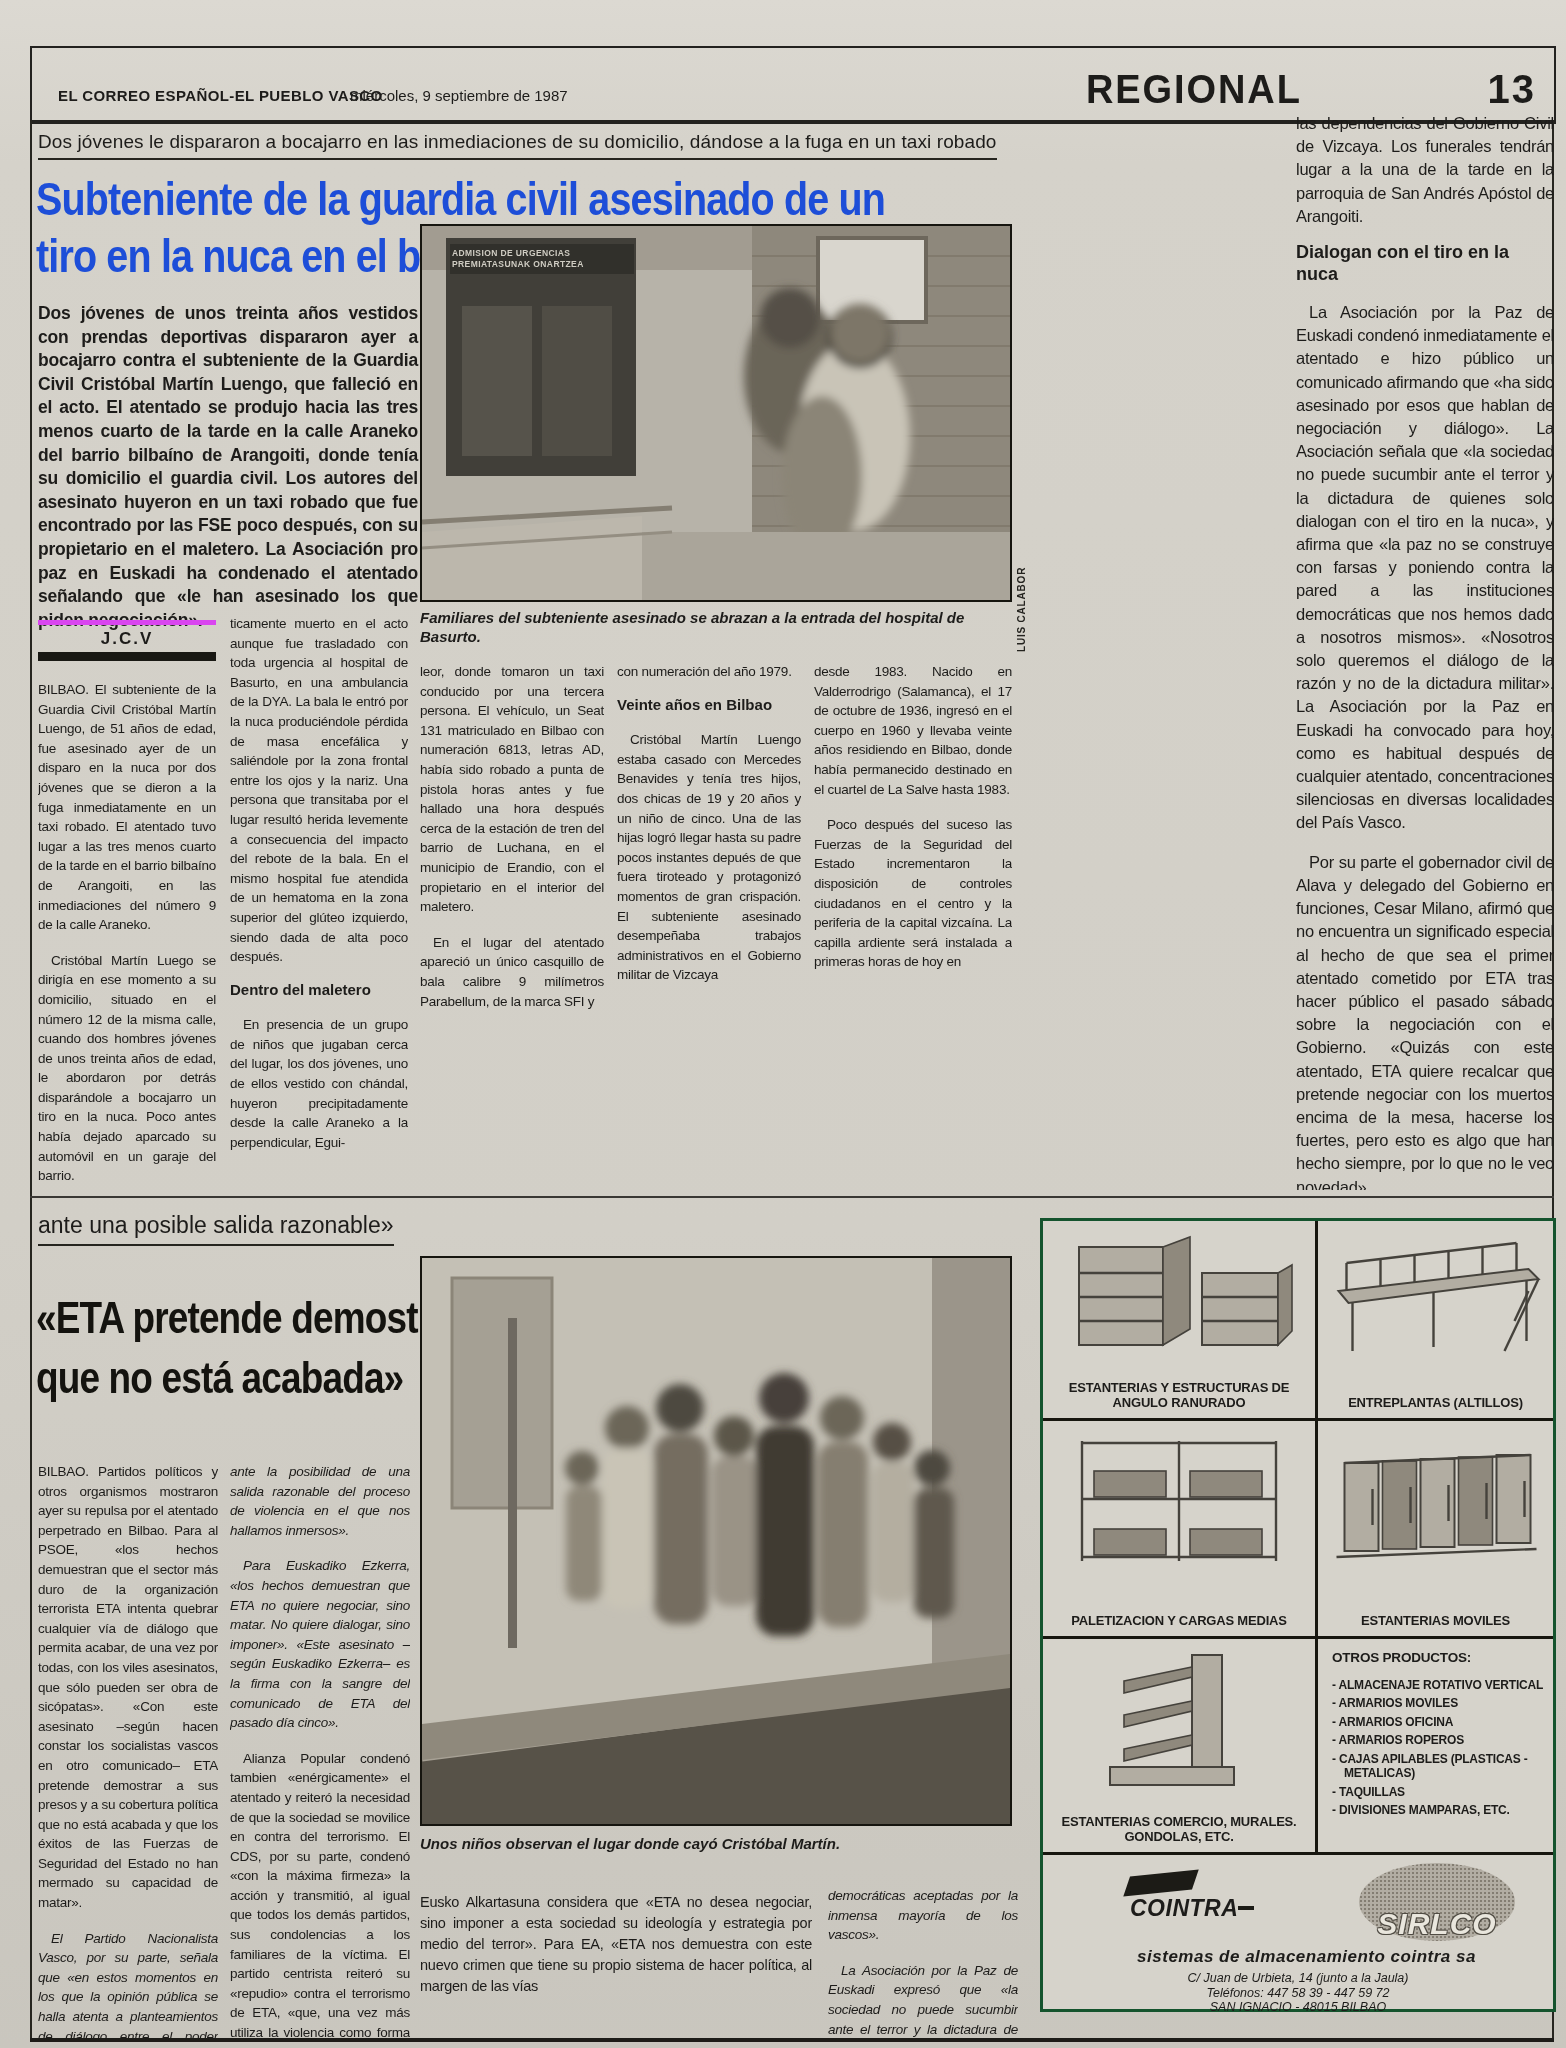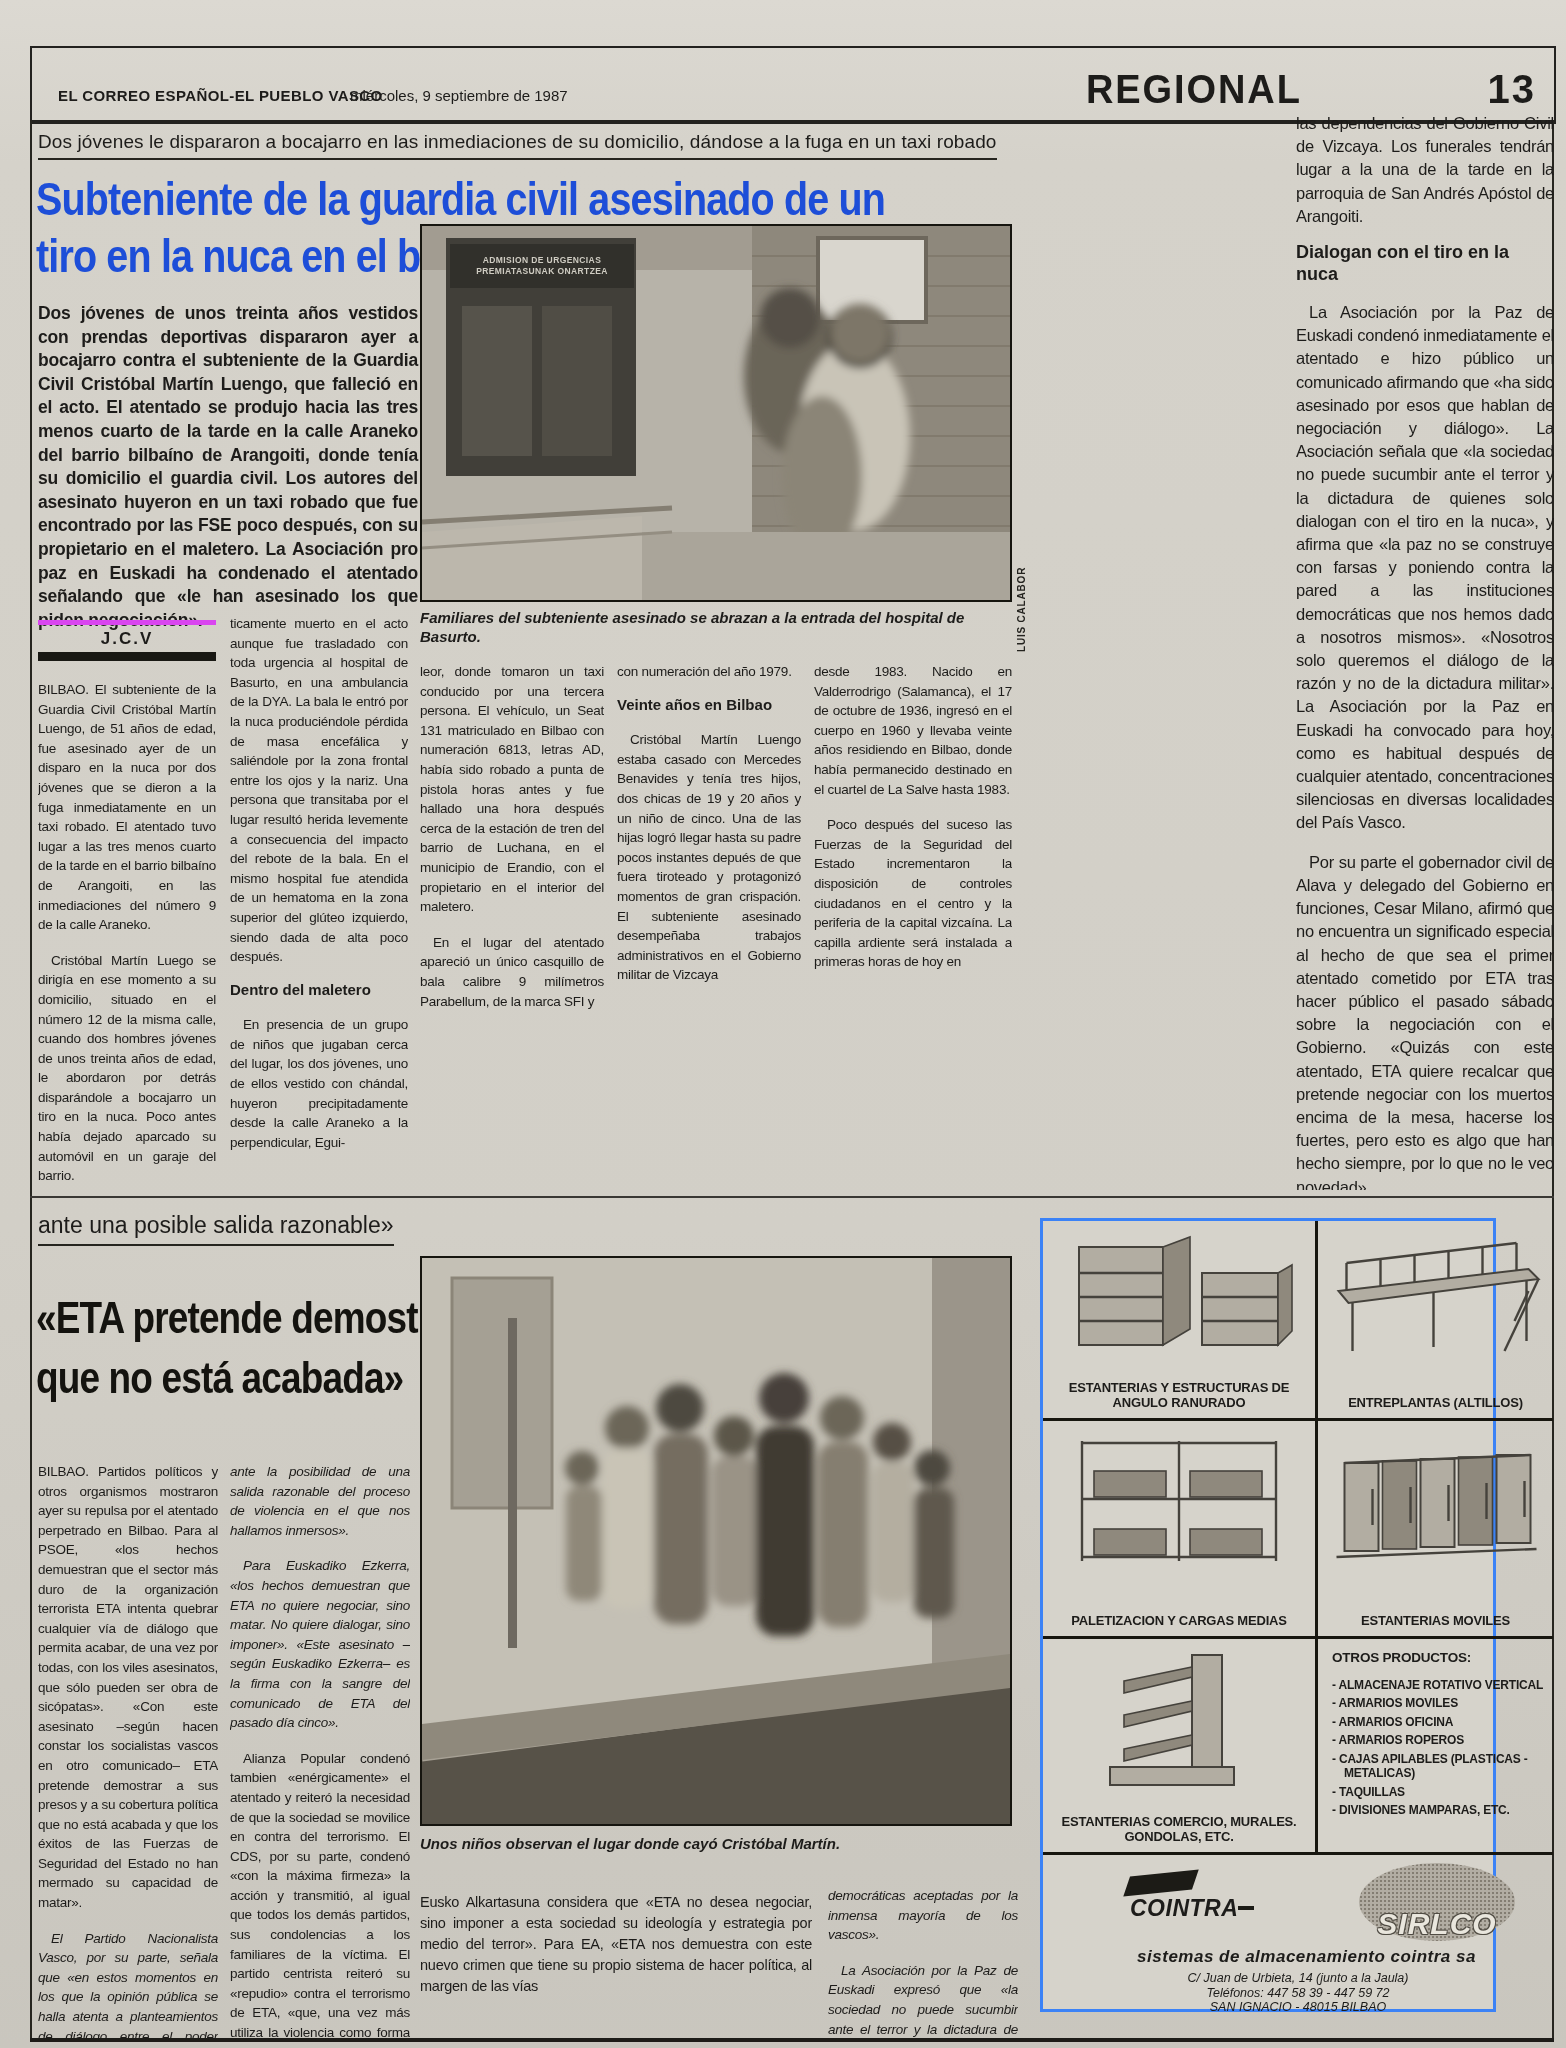--- a/index.html
+++ b/index.html
@@ -45,31 +45,31 @@
   .rail p.sub{font-size:18px;line-height:22px;}
   
   .photo{border:2px solid #16150f;background:#b9b5ac;box-sizing:border-box;overflow:hidden;}
   .photo1{left:420px;top:224px;width:592px;height:378px;}
   .photo2{left:420px;top:1256px;width:592px;height:570px;}
   .caption{font-size:15px;font-weight:700;font-style:italic;line-height:19px;}
   .cap1{left:420px;top:608px;width:592px;}
   .cap2{left:420px;top:1834px;width:592px;}
   .credit{left:1016px;top:652px;font-size:10px;font-weight:700;letter-spacing:.8px;transform:rotate(-90deg);transform-origin:0 0;white-space:nowrap;color:#24231f;}
   .ph-sign{position:absolute;left:28px;top:18px;width:180px;background:#31302b;color:#cfccc2;
-    font-size:8.5px;font-weight:700;letter-spacing:.4px;text-align:center;padding:11px 2px;line-height:11px;}
+    font-size:8.5px;font-weight:700;letter-spacing:.4px;padding:4px 2px;line-height:11px;}
   
   .kicker2{left:38px;top:1208px;font-size:23px;line-height:34px;}
   .kicker2 span{display:inline-block;border-bottom:2px solid #26251f;padding-bottom:2px;}
   .hl2{left:36px;top:1288px;margin:0;font-size:44px;font-weight:700;letter-spacing:-1px;line-height:60px;color:#14130f;width:560px;}
   .a2c1{left:38px;top:1446px;width:180px;height:592px;overflow:hidden;}
   .a2c2{left:230px;top:1446px;width:180px;height:592px;overflow:hidden;}
   .a2cA{left:420px;top:1876px;width:392px;height:164px;overflow:hidden;font-size:14.5px;line-height:21px;}
   .a2cB{left:828px;top:1870px;width:190px;height:172px;overflow:hidden;}
   
-  .ad{left:1040px;top:1218px;width:456px;height:794px;border:3px solid #3b82f6;box-sizing:border-box;background:#d6d3cb;}
+  .ad{left:1040px;top:1218px;width:516px;height:794px;border:3px solid #14532d;box-sizing:border-box;background:#d6d3cb;}
   .ad-row{position:absolute;left:0;width:510px;border-bottom:3px solid #17160f;box-sizing:border-box;}
   .ad-cell{position:absolute;top:0;height:100%;box-sizing:border-box;}
   .ad-cell-l{left:0;width:275px;border-right:3px solid #17160f;}
   .ad-cell-r{left:275px;width:235px;}
   .ad-label{position:absolute;left:0;right:0;bottom:8px;text-align:center;font-size:13px;font-weight:700;letter-spacing:-.2px;line-height:15px;padding:0 10px;}
   .ad-art{position:absolute;left:50%;top:8px;transform:translateX(-50%);}
   .otros{position:absolute;left:14px;top:12px;right:6px;font-size:12px;font-weight:700;line-height:14.5px;letter-spacing:-.2px;}
   .otros-h{font-size:13.5px;font-weight:700;margin-bottom:12px;}
   .otros p{margin:0 0 4px;padding-left:12px;text-indent:-12px;}
   .ad-bottom{position:absolute;left:0;top:634px;width:510px;height:154px;}

